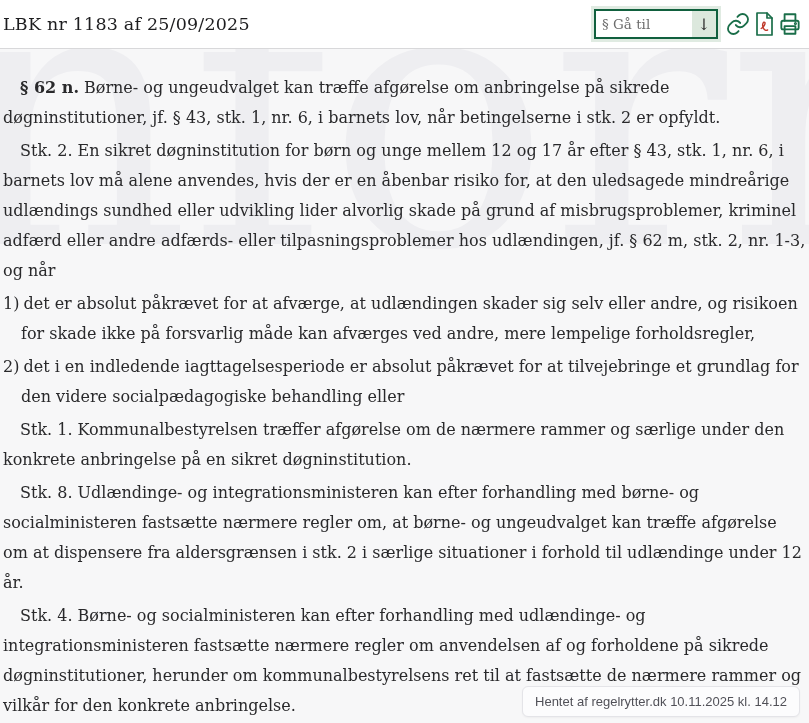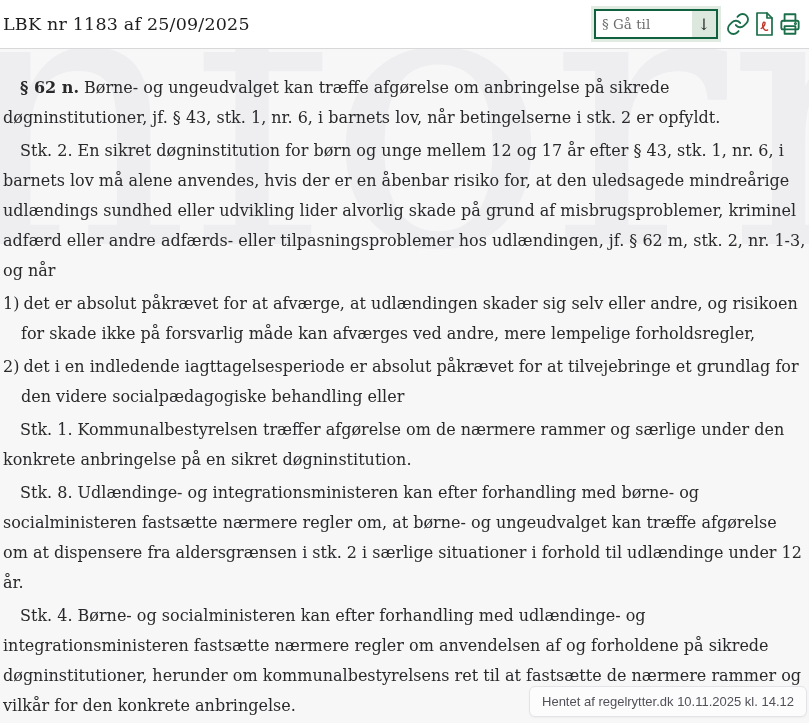--- a/index.html
+++ b/index.html
@@ -52,21 +52,21 @@
   }
   .doc{position:relative;z-index:1;font-size:16px;line-height:30px;color:#29292b;}
   .para{margin:3px;text-indent:17px;}
   .para .lbl{margin-right:5px;}
   .bold{font-weight:bold;}
   .italic{}
   .hang{padding-left:18px;text-indent:-18px;}
   .hang .lbl{margin-right:4px;}
   
   .stamp{
-    position:absolute;right:2px;bottom:6px;z-index:4;
+    position:absolute;right:9px;bottom:6px;z-index:4;
     background:#fcfcfd;border:1px solid #e4e4e8;border-radius:6px;
     padding:7px 12px;
     font-family:"Liberation Sans","DejaVu Sans",sans-serif;
     font-size:13px;color:#515158;
     box-shadow:0 1px 2px rgba(0,0,0,.04);
   }
 </style>
 </head>
 <body>
 

